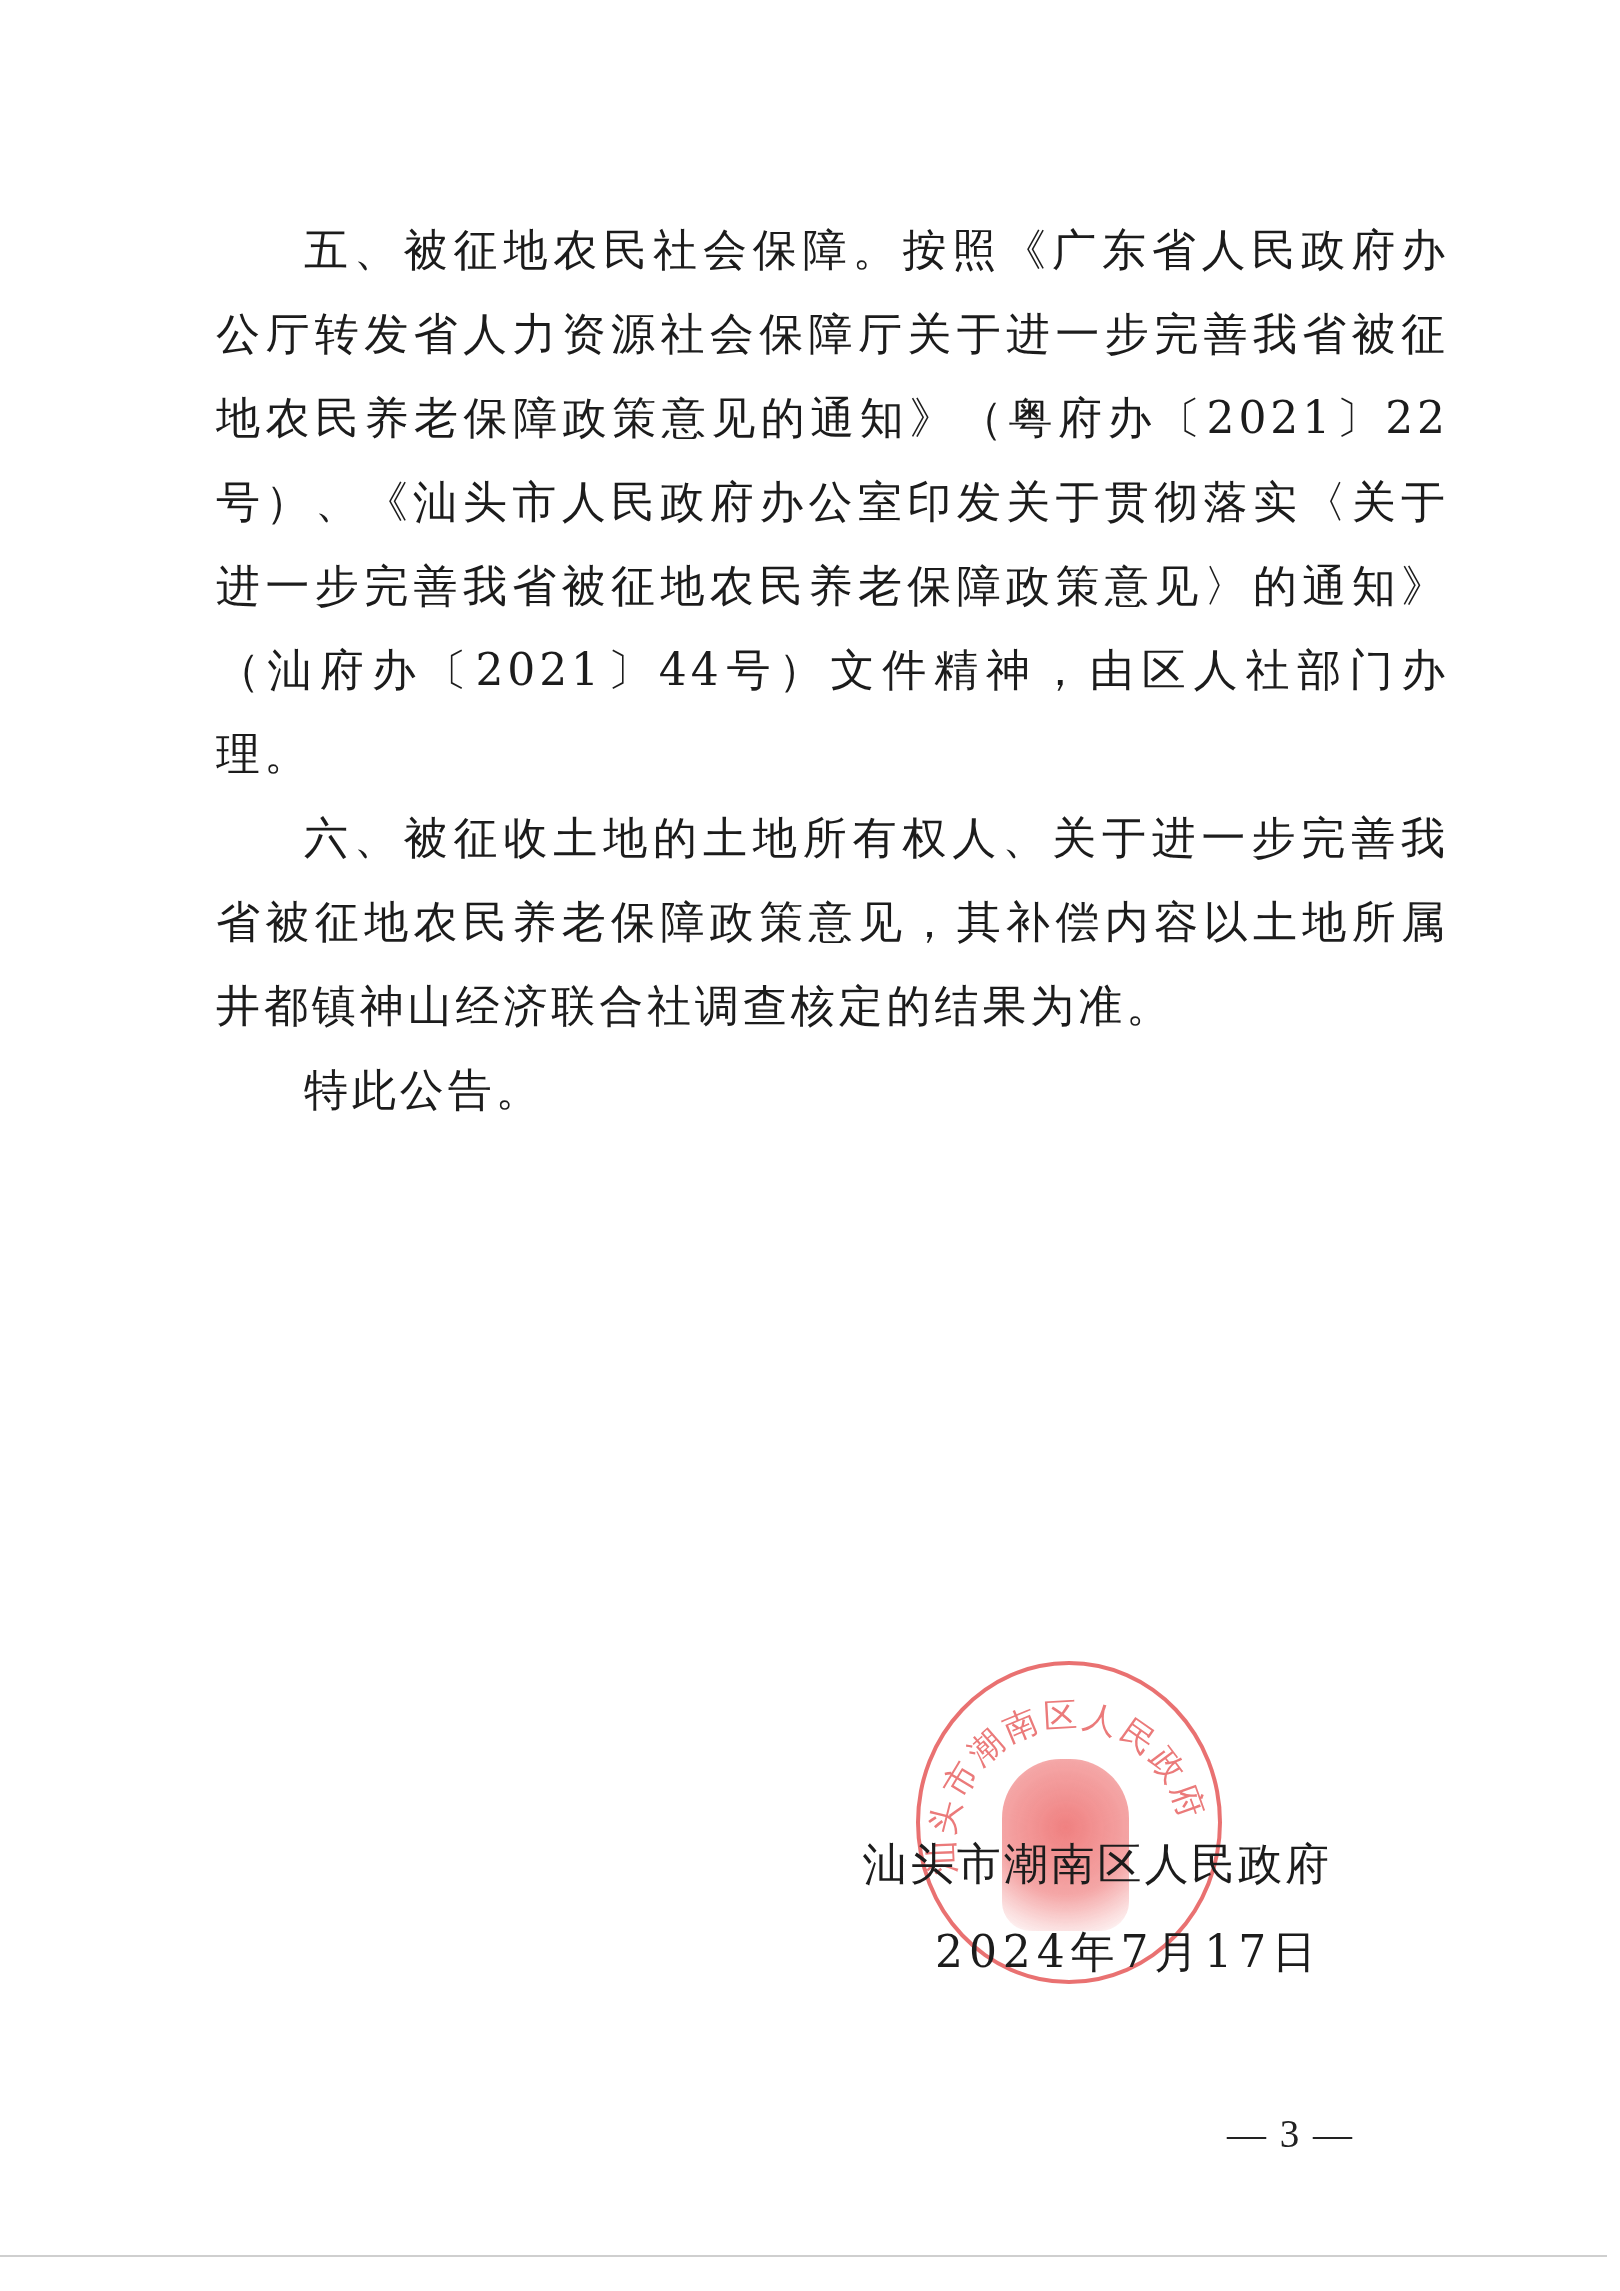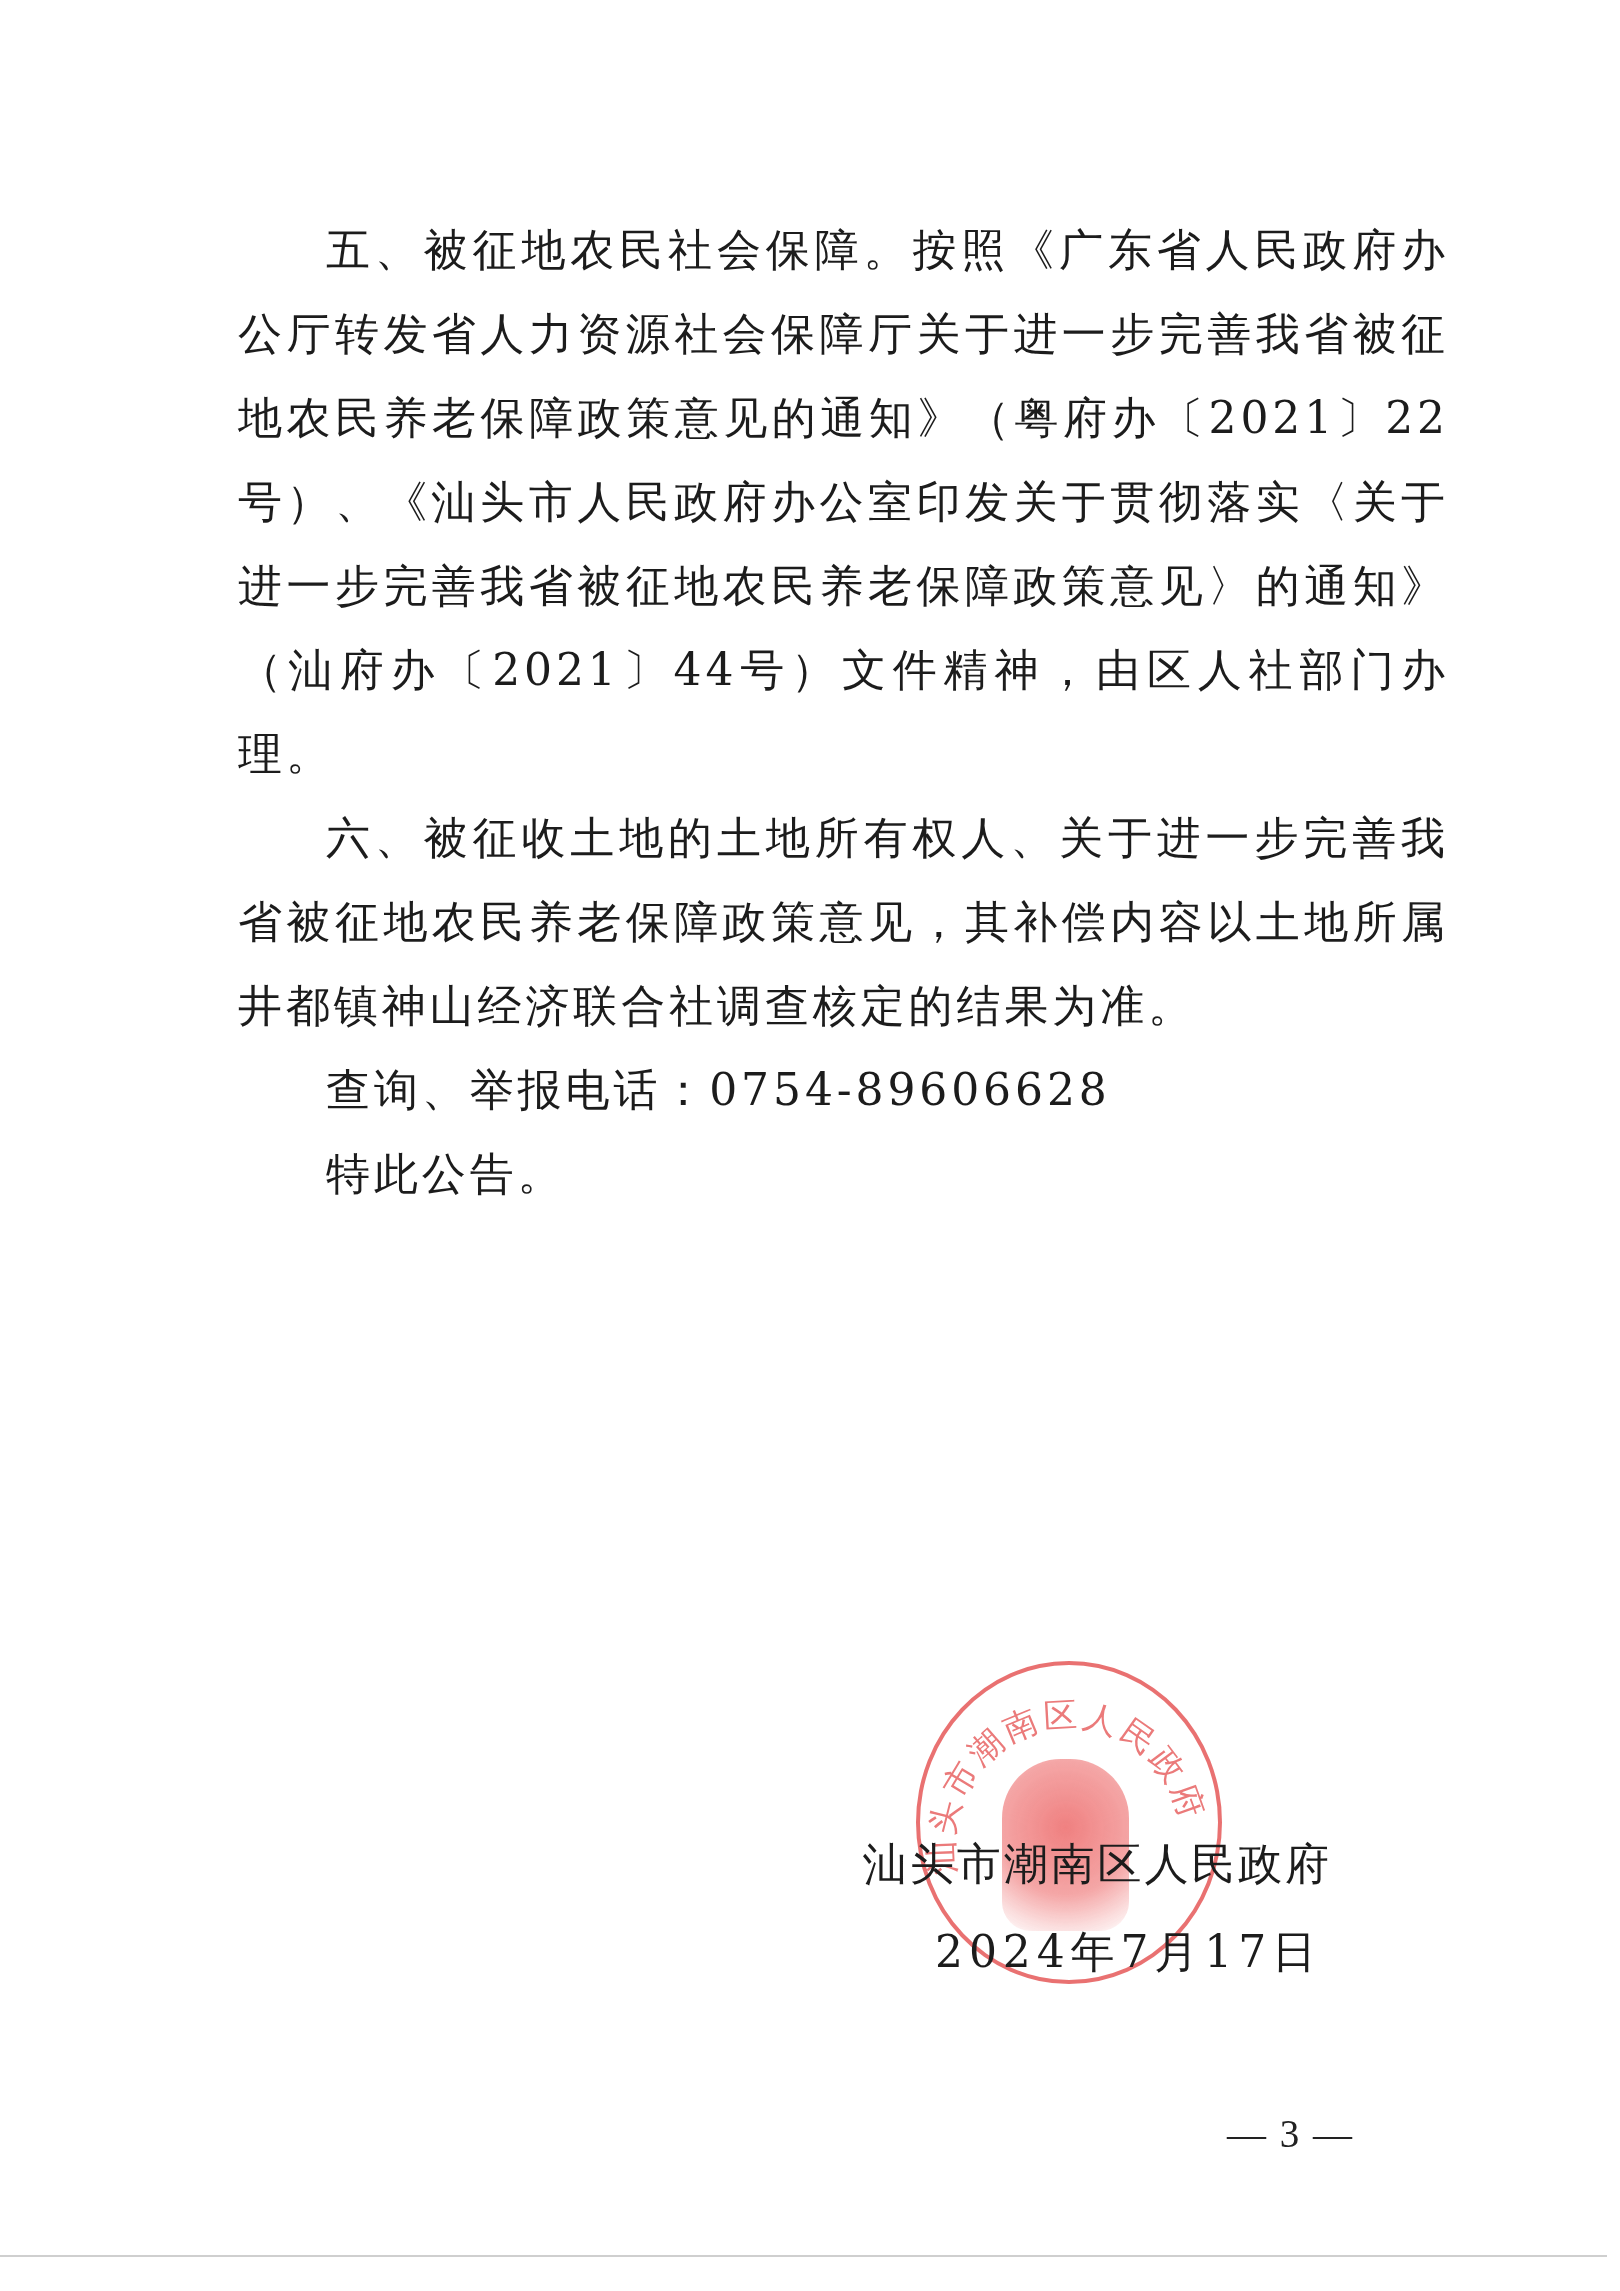--- a/index.html
+++ b/index.html
@@ -5,21 +5,21 @@
   html, body { margin: 0; padding: 0; background: #ffffff; }
   body { width: 1620px; height: 2292px; position: relative; overflow: hidden; }
   .page { position: absolute; left: 0; top: 0; width: 1620px; height: 2292px; background: #fff; }
   .body-text {
     position: absolute; left: 216px; top: 208px; width: 1233px;
     font-family: "DejaVu Serif", "Liberation Serif", serif;
     font-size: 44px; line-height: 84px; color: #1c1c1c;
     letter-spacing: 3.9px;
   }
   .para { margin: 0; text-align: justify; text-align-last: left; }
-  .para.indent { text-indent: 88px; margin-left: 22px; }
+  .para.indent { text-indent: 88px; }
   .signature {
     position: absolute; left: 863px; top: 1835px;
     font-family: "DejaVu Serif", "Liberation Serif", serif;
     font-size: 44px; color: #1c1c1c; letter-spacing: 2.9px;
   }
   .sig-org { position: absolute; left: 0; top: 0; white-space: nowrap; }
   .sig-date { position: absolute; left: 72px; top: 88px; white-space: nowrap; letter-spacing: 5.9px; }
   .seal {
     position: absolute; left: 916px; top: 1661px; width: 306px; height: 323px;
     border: 4.9px solid rgba(226, 70, 70, 0.85); border-radius: 50%;
@@ -44,21 +44,20 @@
   }
 </style>
 </head>
 <body>
 
 <div class="page">
 
   <div class="body-text">
     <p class="para indent">五、被征地农民社会保障。按照《广东省人民政府办公厅转发省人力资源社会保障厅关于进一步完善我省被征地农民养老保障政策意见的通知》（粤府办〔2021〕22号）、《汕头市人民政府办公室印发关于贯彻落实〈关于进一步完善我省被征地农民养老保障政策意见〉的通知》（汕府办〔2021〕44号）文件精神，由区人社部门办理。</p>
     <p class="para indent">六、被征收土地的土地所有权人、关于进一步完善我省被征地农民养老保障政策意见，其补偿内容以土地所属井都镇神山经济联合社调查核定的结果为准。</p>
-    <p class="para indent">查询、举报电话：0754-89606628</p>
     <p class="para indent">特此公告。</p>
   </div>
 
   <div class="seal">
     <div class="seal-emblem"></div>
     <div class="seal-text">
       <svg viewBox="0 0 302 320" xmlns="http://www.w3.org/2000/svg">
         <defs>
           <path id="sealArc" d="M 40 230 A 118 125 0 1 1 262 230"></path>
         </defs>

